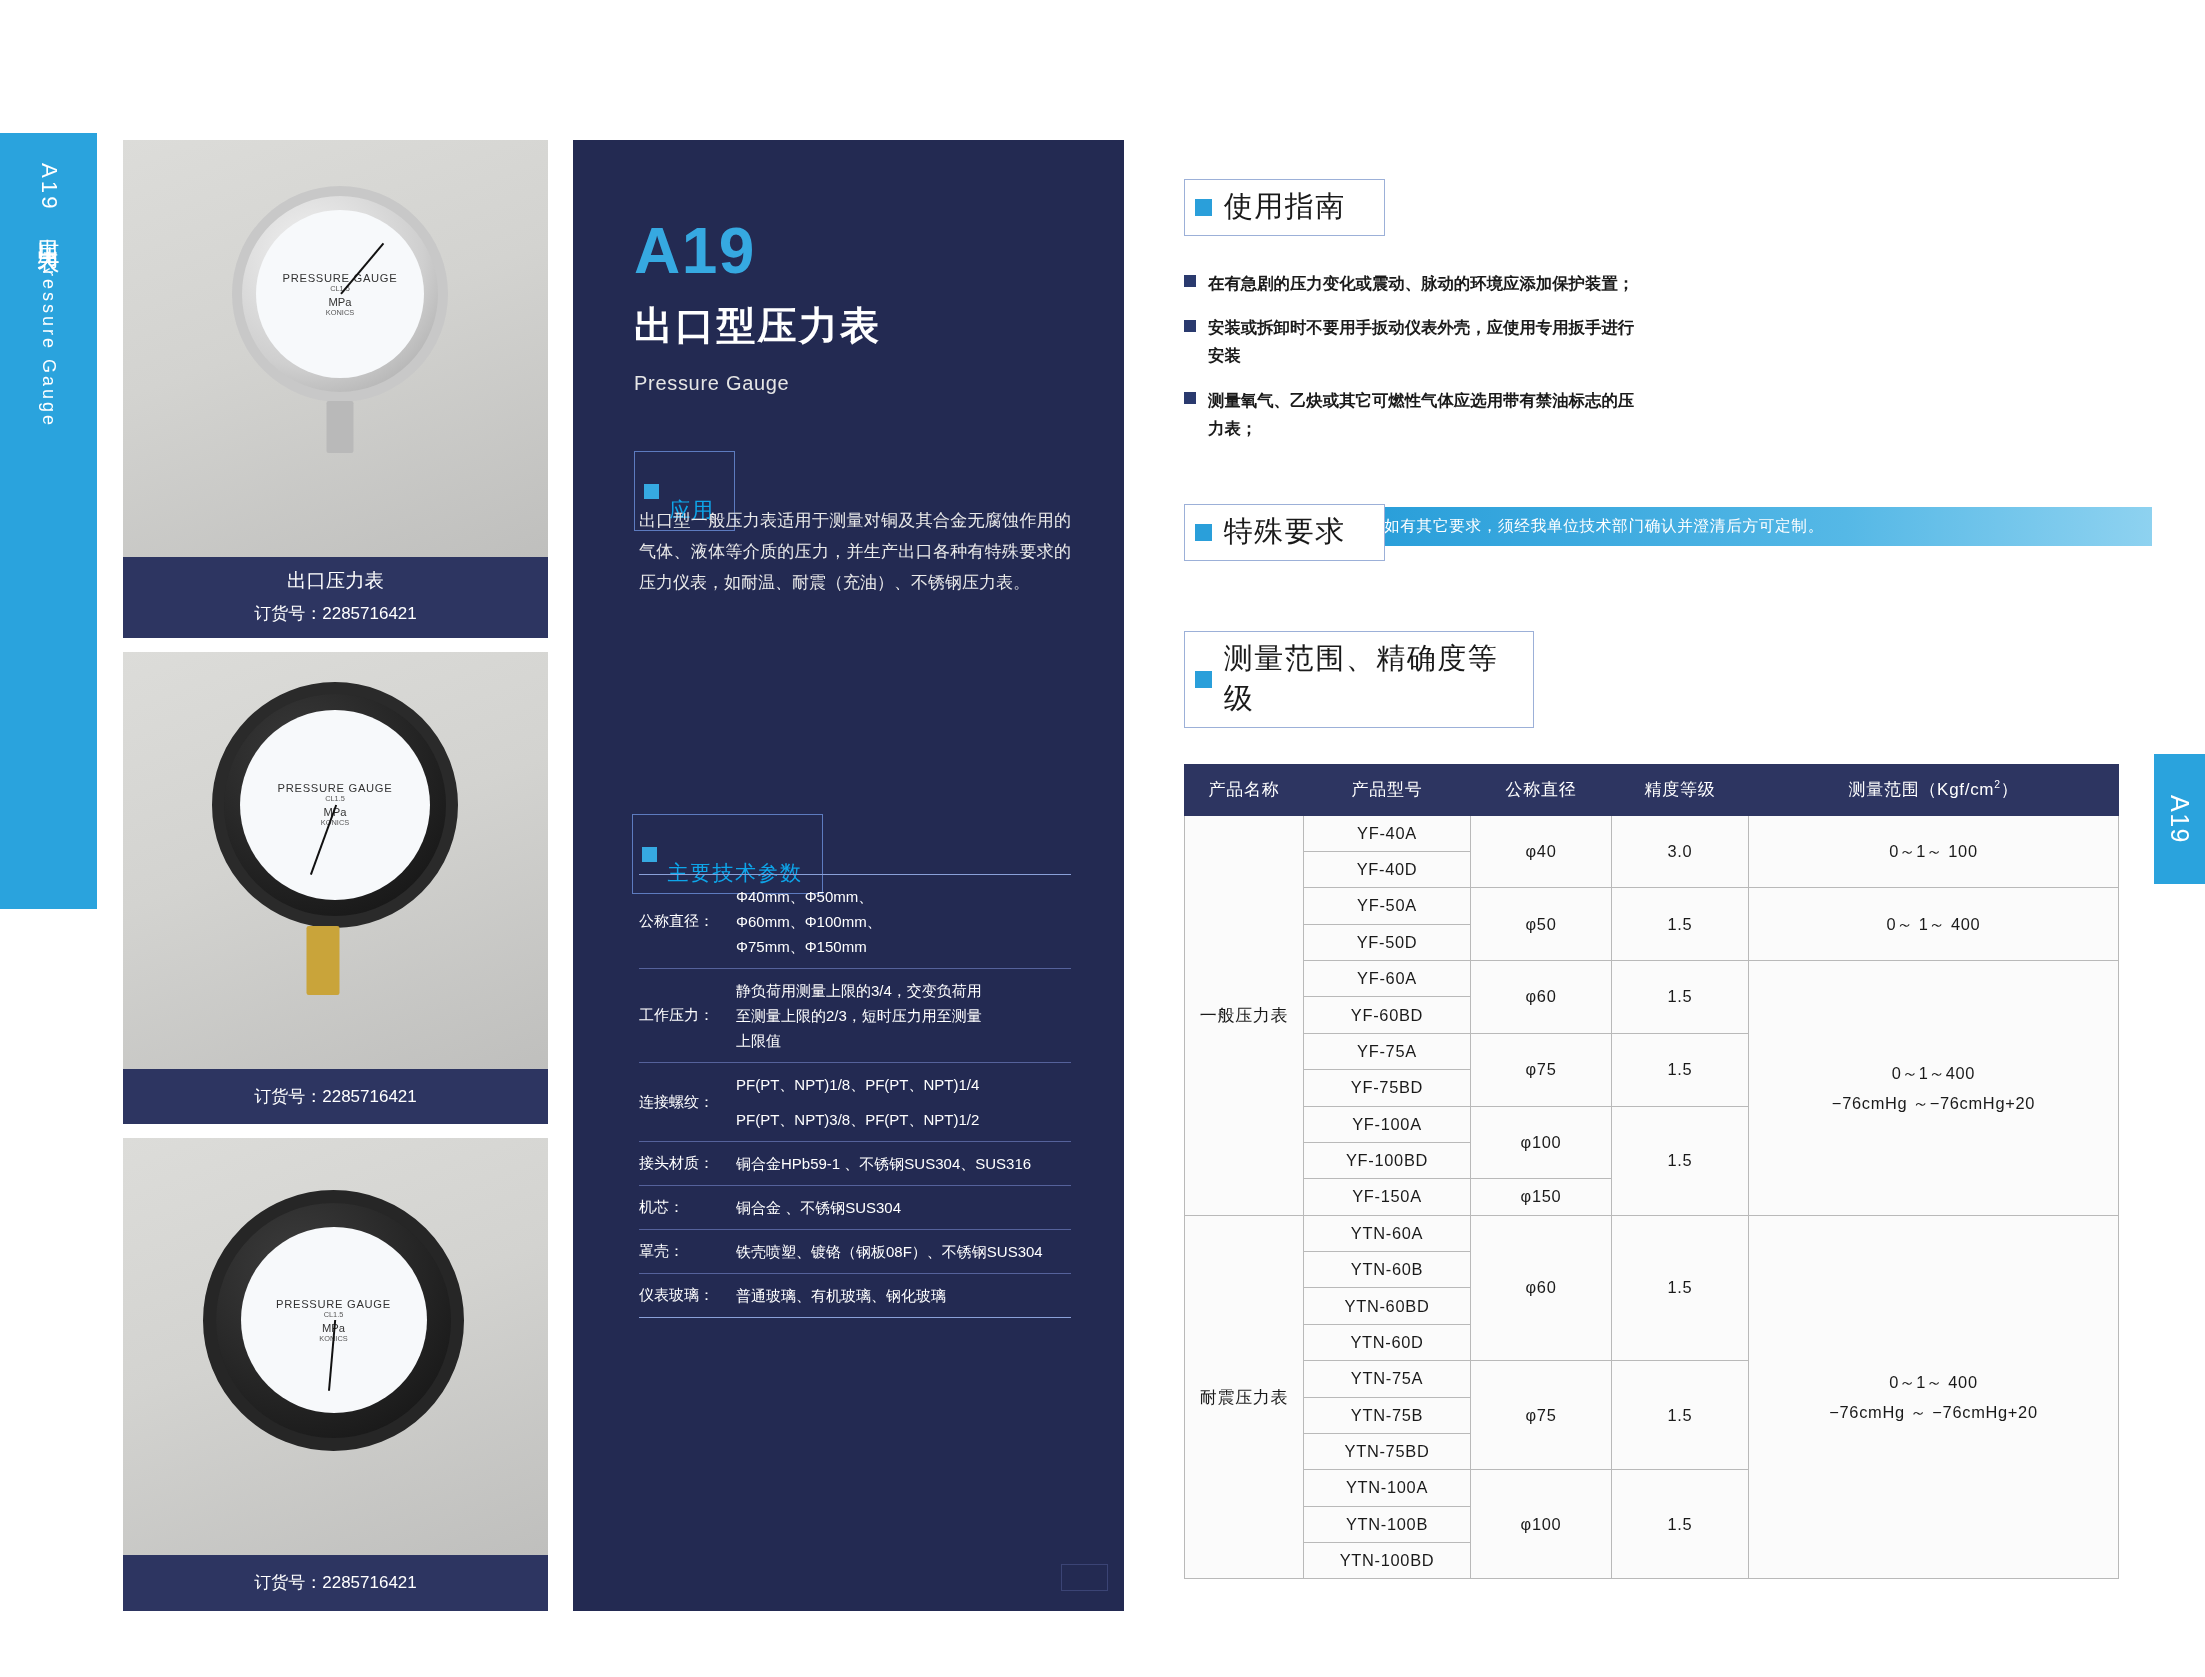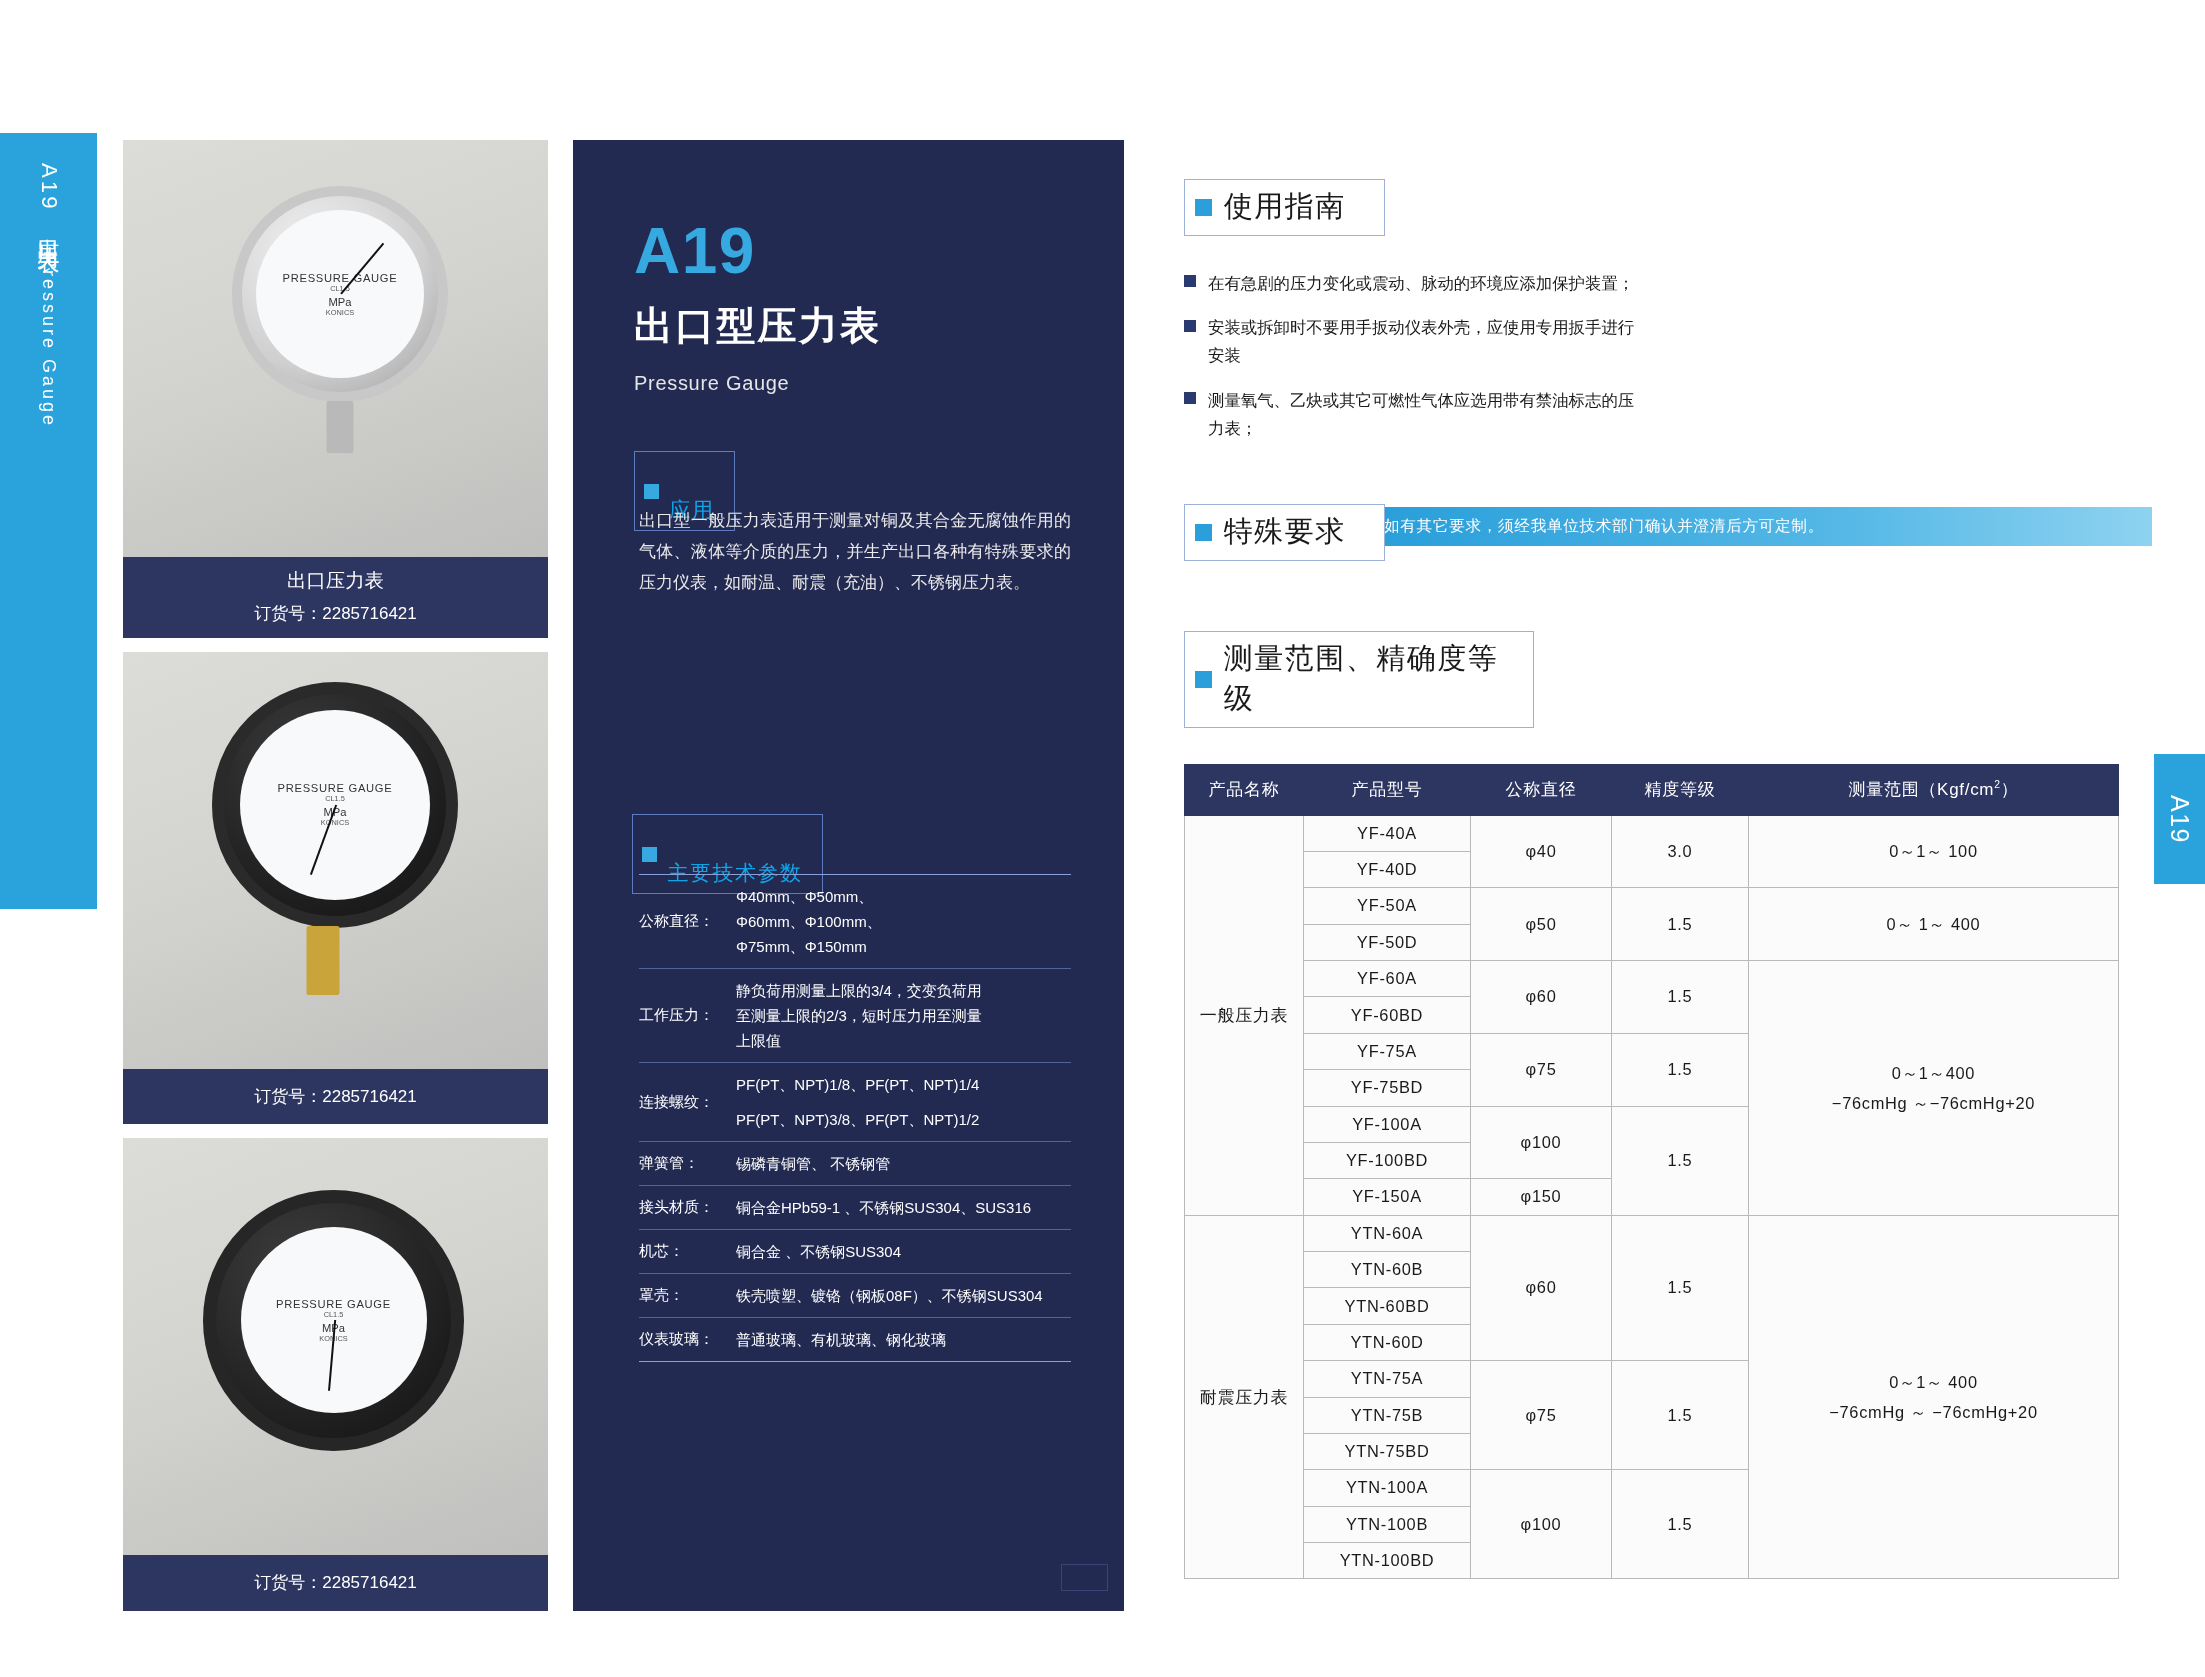--- a/index.html
+++ b/index.html
@@ -298,20 +298,21 @@
 
   .guide-cols {
     display: flex;
     margin-top: 33px;
     gap: 42px;
   }
   .guide-col { width: 462px; }
   .bullet {
     display: flex;
     margin-bottom: 16.4px;
+    font-weight: bold;
   }
   .bullet .bsq {
     width: 12px; height: 12px;
     background: #2a3a6e;
     margin-right: 12px;
     margin-top: 6.7px;
     flex: none;
   }
   .bullet .btxt {
     font-size: 16.4px;
@@ -505,26 +506,20 @@
 
     <div class="param-row">
       <div class="param-key">连接螺纹：</div>
       <div class="param-val">
         <div>PF(PT、NPT)1/8、PF(PT、NPT)1/4</div>
         <div style="height:10.4px"></div>
         <div>PF(PT、NPT)3/8、PF(PT、NPT)1/2</div>
       </div>
     </div>
 
-    <div class="param-row">
-      <div class="param-key">弹簧管：</div>
-      <div class="param-val">
-        <div>锡磷青铜管、 不锈钢管</div>
-      </div>
-    </div>
 
     <div class="param-row">
       <div class="param-key">接头材质：</div>
       <div class="param-val">
         <div>铜合金HPb59-1 、不锈钢SUS304、SUS316</div>
       </div>
     </div>
 
     <div class="param-row">
       <div class="param-key">机芯：</div>

